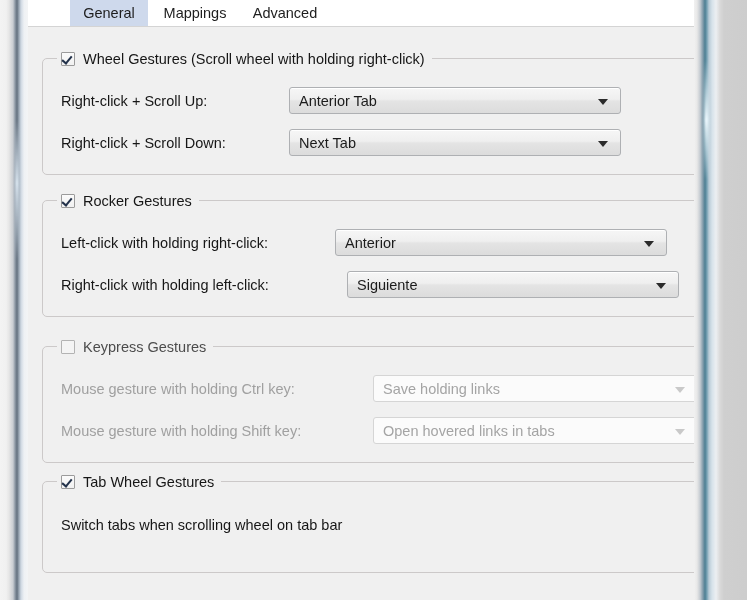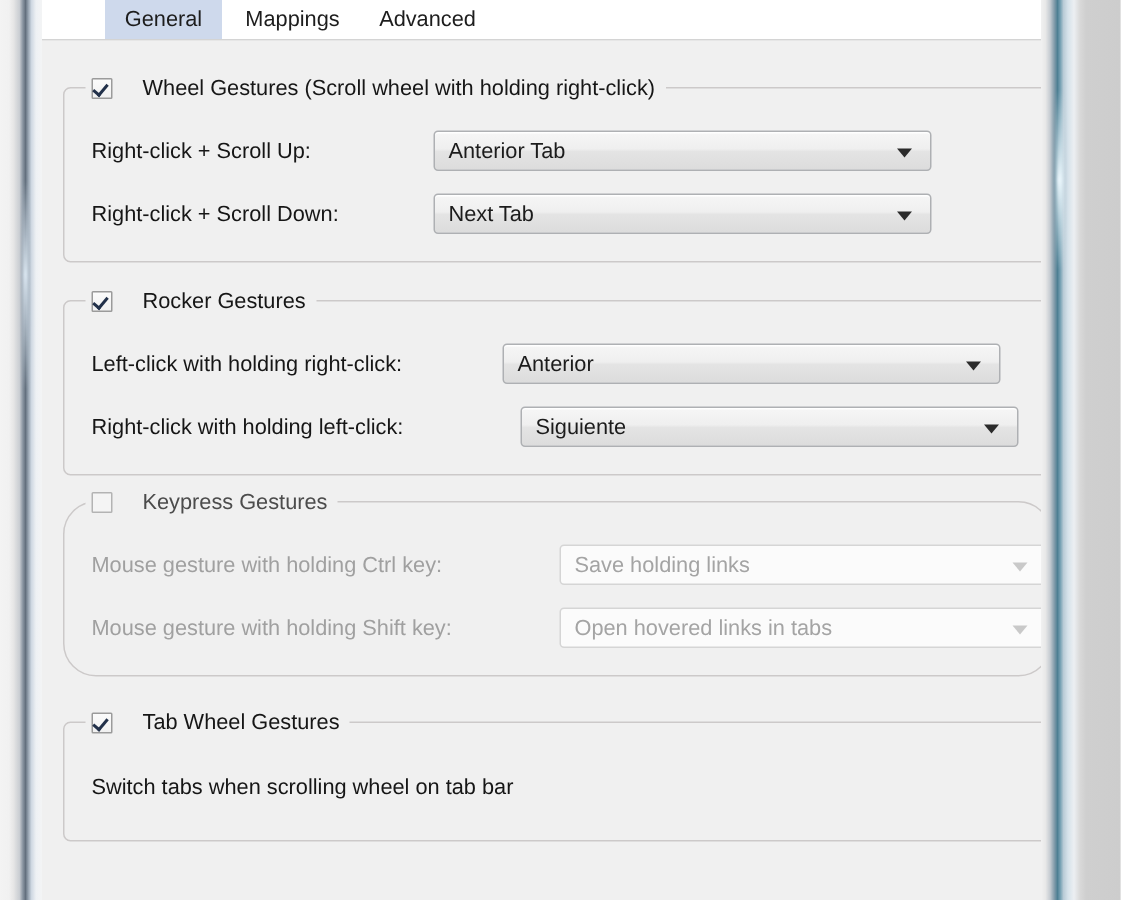--- a/index.html
+++ b/index.html
@@ -119,21 +119,21 @@
     border-radius: 5px;
     background: transparent;
   }
   .gb-legend {
     position: absolute;
     top: -10px;
     left: 14px;
     height: 20px;
     display: flex;
     align-items: center;
-    gap: 20px;
+    gap: 8px;
     background: #f0f0f0;
     padding: 0 7px 0 4px;
   }
   .gb-legend-text {
     font-size: 14.5px;
     color: #161616;
     white-space: nowrap;
   }
   .gb-legend.disabled .gb-legend-text { color: #4c4c4c; }
 
@@ -275,21 +275,21 @@
 
       <div class="row" style="left:18px;top:76px;">
         <span class="row-label">Right-click with holding left-click:</span>
       </div>
       <div class="combo" style="left:304px;top:70px;width:332px;">
         <span class="combo-text">Siguiente</span>
         <span class="combo-arrow"></span>
       </div>
     </div>
 
-    <div class="groupbox" style="left:14px;top:334px;width:659px;height:117px;border-radius:22px;">
+    <div class="groupbox" style="left:14px;top:346px;width:659px;height:117px;">
       <div class="gb-legend disabled">
         <span class="cbox unchecked"></span>
         <span class="gb-legend-text">Keypress Gestures</span>
       </div>
 
       <div class="row disabled" style="left:18px;top:34px;">
         <span class="row-label">Mouse gesture with holding Ctrl key:</span>
       </div>
       <div class="combo disabled" style="left:330px;top:28px;width:325px;">
         <span class="combo-text">Save holding links</span>
@@ -298,21 +298,21 @@
 
       <div class="row disabled" style="left:18px;top:76px;">
         <span class="row-label">Mouse gesture with holding Shift key:</span>
       </div>
       <div class="combo disabled" style="left:330px;top:70px;width:325px;">
         <span class="combo-text">Open hovered links in tabs</span>
         <span class="combo-arrow"></span>
       </div>
     </div>
 
-    <div class="groupbox" style="left:14px;top:481px;width:659px;height:80px;">
+    <div class="groupbox" style="left:14px;top:481px;width:659px;height:92px;">
       <div class="gb-legend">
         <span class="cbox checked"></span>
         <span class="gb-legend-text">Tab Wheel Gestures</span>
       </div>
       <div class="note" style="left:18px;top:35px;">Switch tabs when scrolling wheel on tab bar</div>
     </div>
 
   </div>
 
   <div class="glass-right"></div>

